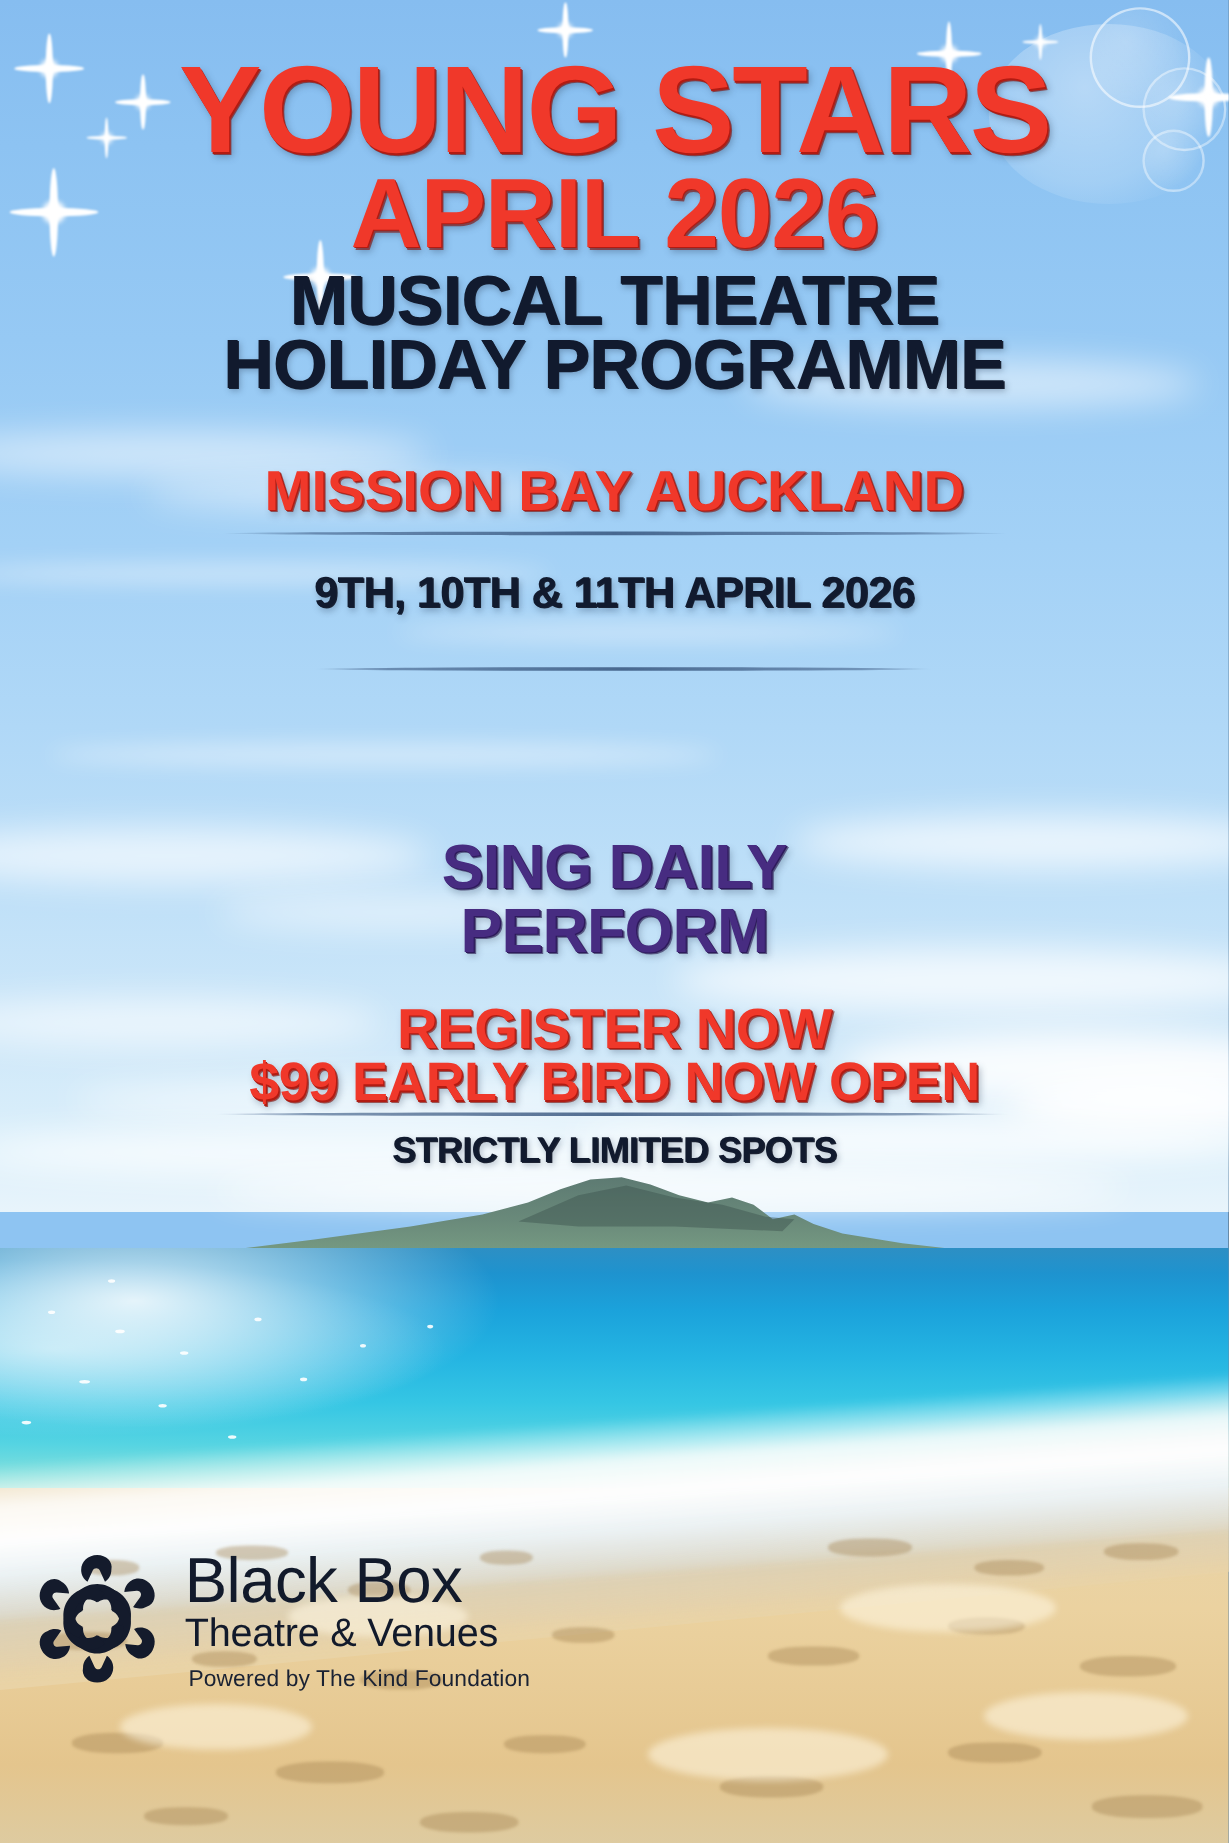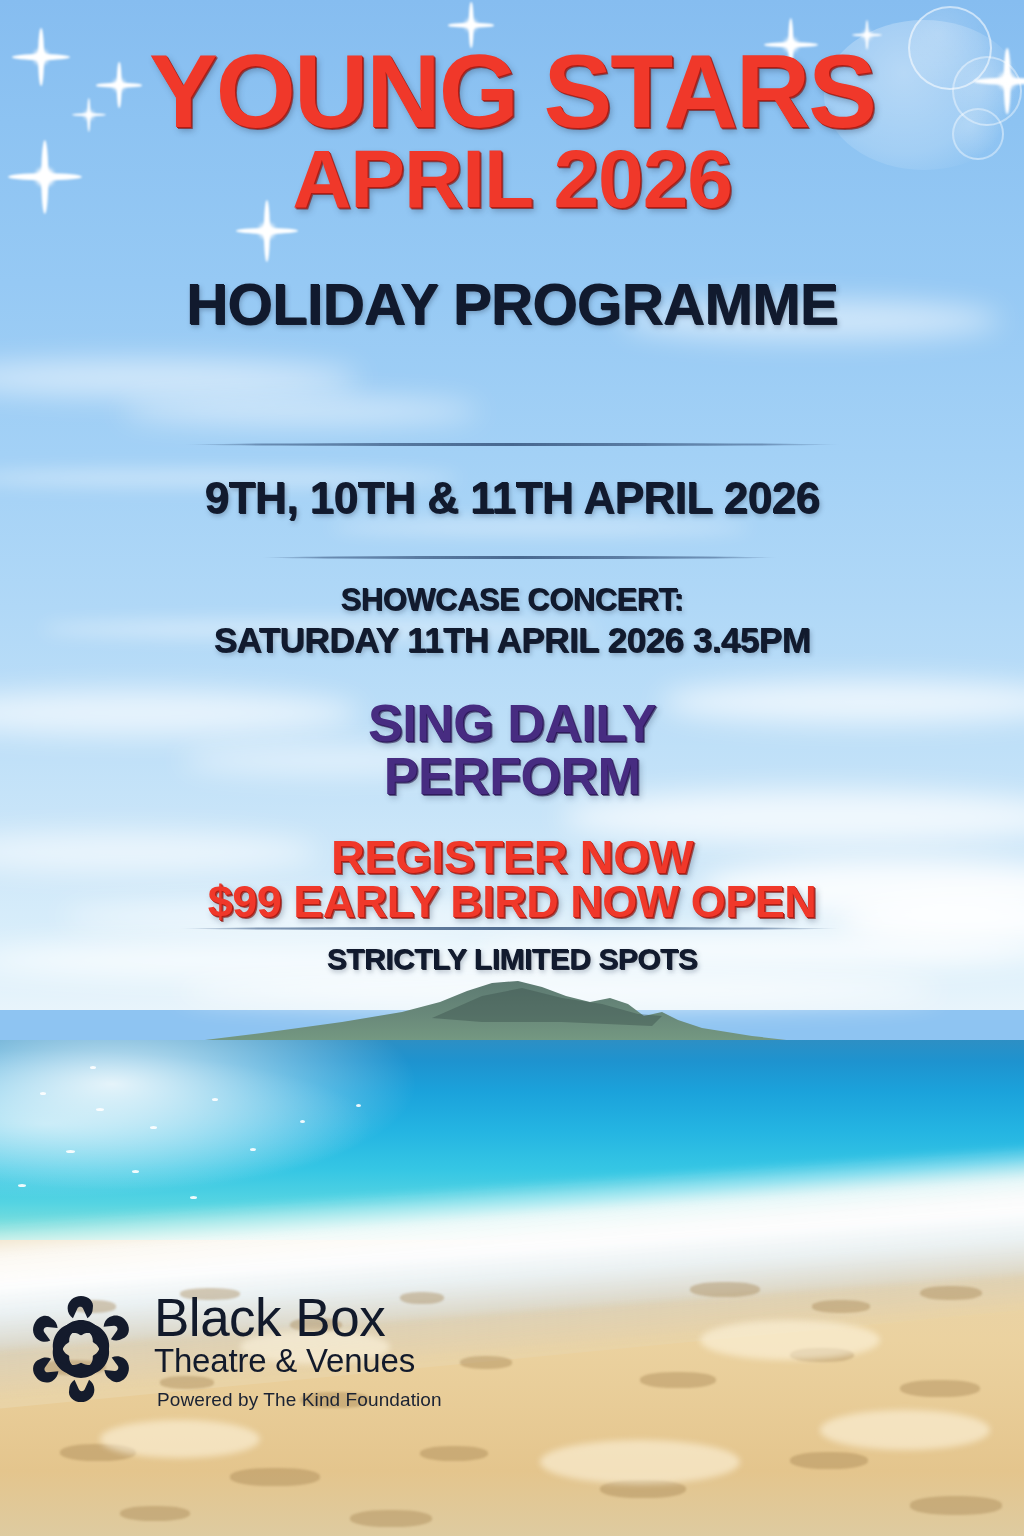--- a/index.html
+++ b/index.html
@@ -258,21 +258,21 @@
       2px 2px 0 rgba(36,20,74,0.6),
       3px 4px 6px rgba(40,60,90,0.3);
   }
 
   #title-line1 { top: 40px;  font-size: 103px; letter-spacing: -2px; }
   #title-line2 { top: 138px; font-size: 82px;  letter-spacing: -1px; }
   #subtitle-1  { top: 222px; font-size: 58px;  letter-spacing: -0.5px; }
   #subtitle-2  { top: 275px; font-size: 58px;  letter-spacing: -0.5px; }
   #age-line    { top: 329px; font-size: 33px;  letter-spacing: 0px; }
   #location    { top: 385px; font-size: 47px;  letter-spacing: 0px; }
-  #dates       { top: 476px; font-size: 44px; }
+  #dates       { top: 476px; font-size: 36px; }
   #times       { top: 512px; font-size: 36px; }
   #showcase-label { top: 584px; font-size: 31px; }
   #showcase-date  { top: 622px; font-size: 35px; }
   #sing        { top: 697px; font-size: 52px; }
   #perform     { top: 750px; font-size: 52px; }
   #register    { top: 833px; font-size: 47px; }
   #earlybird   { top: 879px; font-size: 45px; }
   #limited     { top: 944px; font-size: 30px; }
 
   .divider {
@@ -476,35 +476,35 @@
     <div class="sand-hilite" style="left:540px; top:1440px; width:200px; height:44px;"></div>
     <div class="sand-hilite" style="left:820px; top:1410px; width:170px; height:40px;"></div>
   </div>
 
   <div class="content">
 
     <div class="txt red" id="title-line1">YOUNG STARS</div>
 
     <div class="txt red" id="title-line2">APRIL 2026</div>
 
+    <div class="txt dark" id="subtitle-1">MUSICAL THEATRE</div>
 
     <div class="txt dark" id="subtitle-2">HOLIDAY PROGRAMME</div>
 
 
+    <div class="txt red" id="location">MISSION BAY AUCKLAND</div>
 
     <div class="divider" id="divider-1"></div>
 
     <div class="txt dark" id="dates">9TH, 10TH &amp; 11TH APRIL 2026</div>
 
 
     <div class="divider" id="divider-2"></div>
 
-    <div class="txt dark" id="showcase-label">SHOWCASE CONCERT:</div>
-
-    <div class="txt dark" id="showcase-date">SATURDAY 11TH APRIL 2026  3.45PM</div>
+
 
     <div class="txt purple" id="sing">SING DAILY</div>
 
     <div class="txt purple" id="perform">PERFORM</div>
 
     <div class="txt red" id="register">REGISTER NOW</div>
 
     <div class="txt red" id="earlybird">$99 EARLY BIRD NOW OPEN</div>
 
     <div class="divider" id="divider-3"></div>

